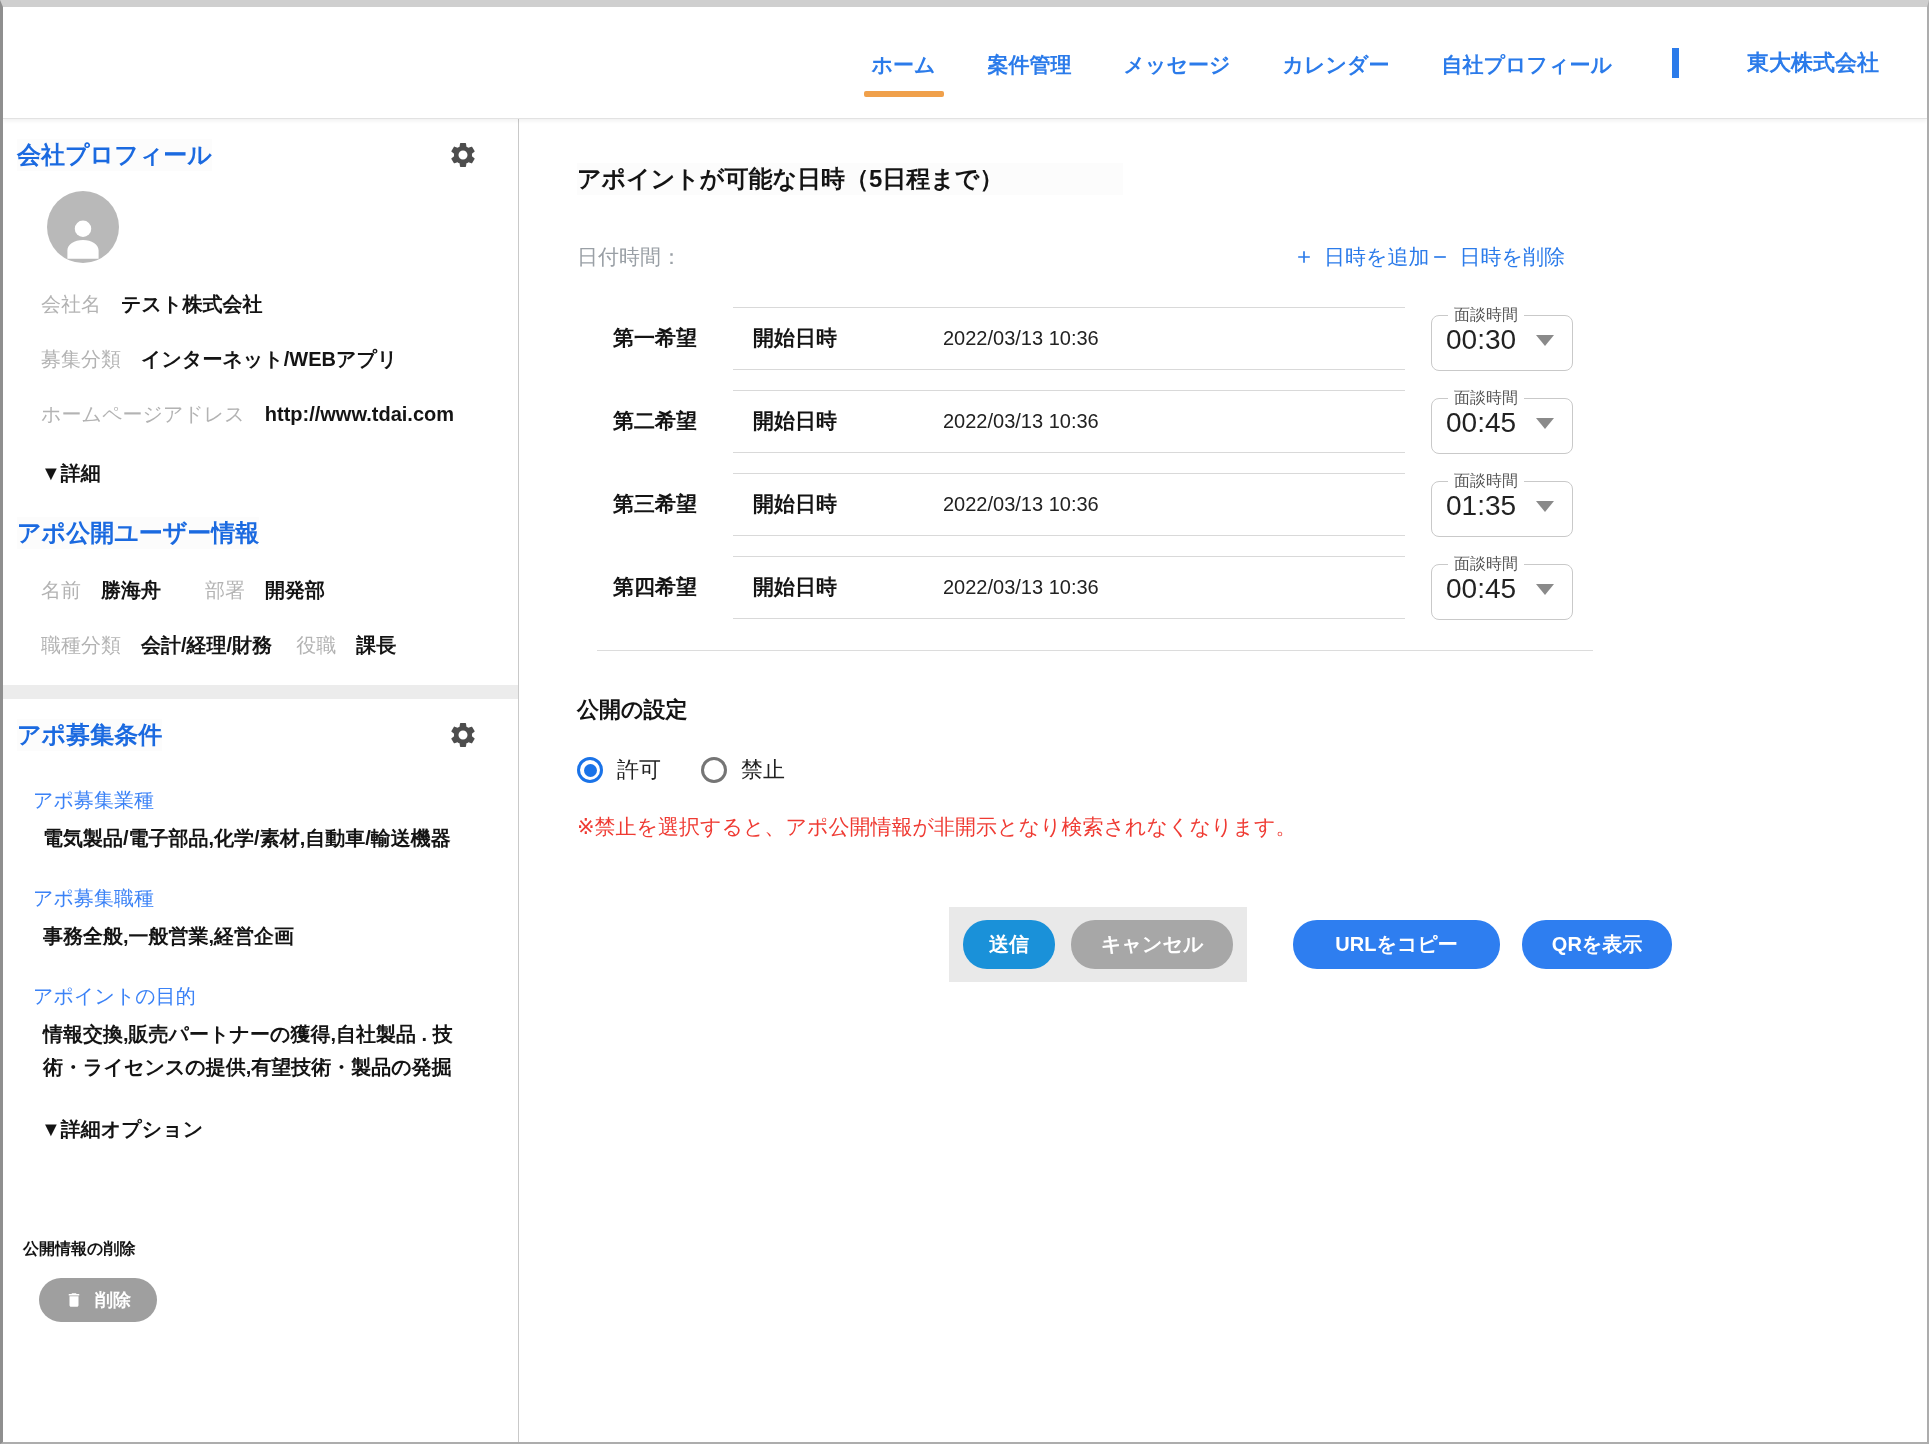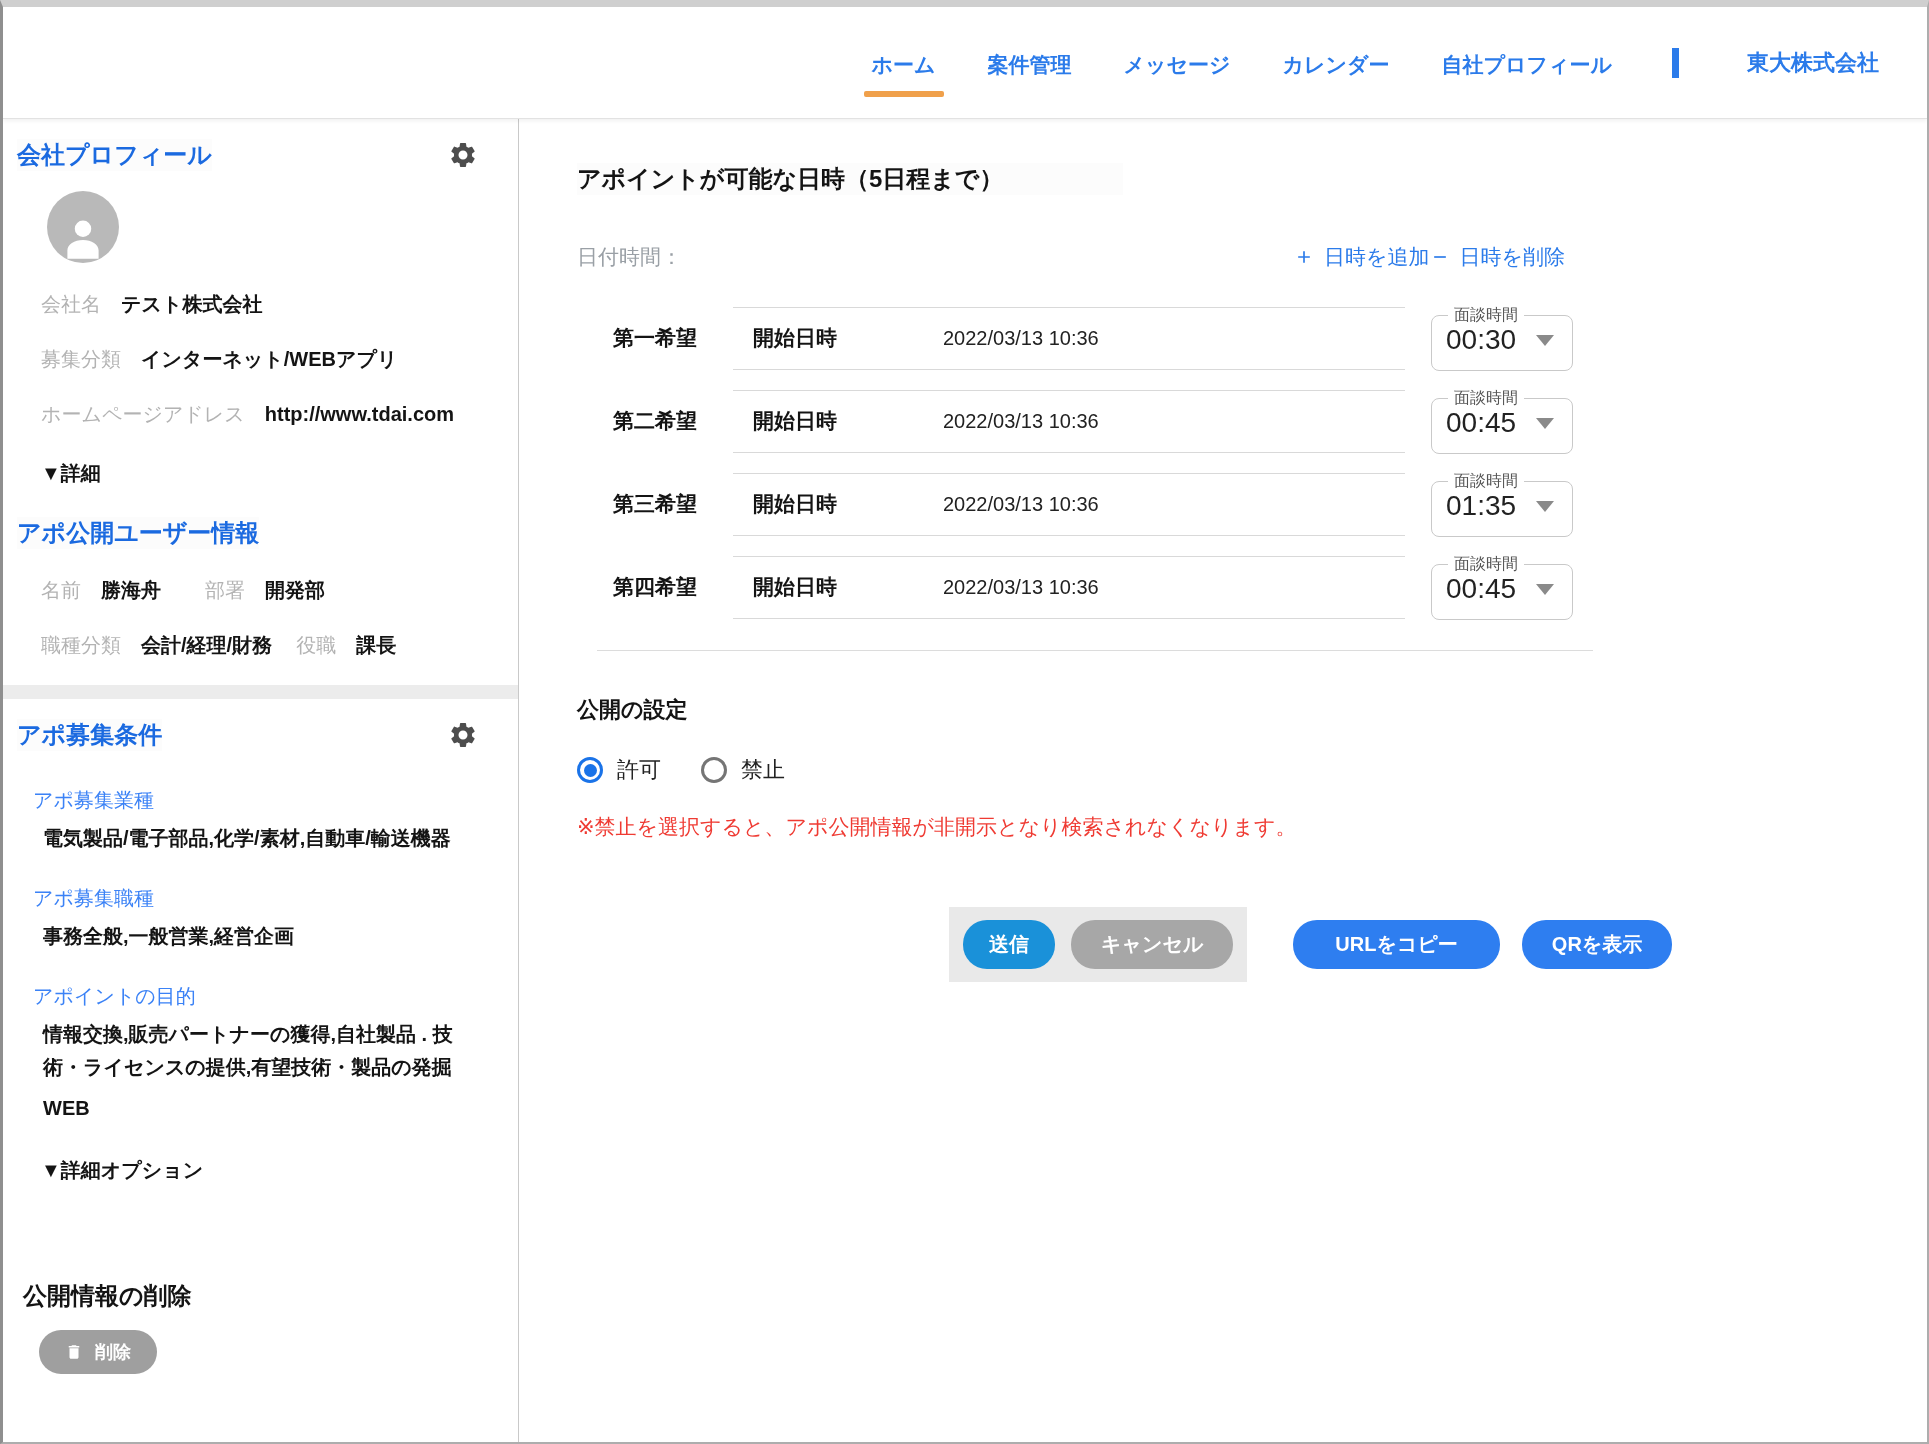--- a/index.html
+++ b/index.html
@@ -65,21 +65,21 @@
   .sub-title{ color:#1b6ae0; font-size:24px; font-weight:bold; margin:30px 0 0 14px; background:#fcfcfc; display:inline-block; }
 
   .sidebar-gap{ height:14px; background:#ececec; margin-top:26px; }
 
   .block-label{ color:#3b82f6; font-size:20px; margin:30px 0 0 30px; }
   .block-value{
     color:#141414; font-size:20px; font-weight:bold;
     margin:8px 24px 0 40px; line-height:1.65; max-width:420px;
   }
 
-  .delete-title{ color:#141414; font-size:24px; font-weight:bold; margin:96px 0 0 20px; }
+  .delete-title{ color:#141414; font-size:16px; font-weight:bold; margin:96px 0 0 20px; }
   .btn-delete{
     display:inline-flex; align-items:center; gap:12px;
     background:#9f9f9f; color:#fff; border:none; cursor:pointer;
     border-radius:24px; padding:10px 26px; font-size:18px; font-weight:bold;
     margin:18px 0 0 36px; font-family:inherit;
   }
   .btn-delete svg{ width:18px; height:18px; fill:#fff; }
 
   
   .main{ flex:1; padding:44px 0 0 58px; overflow:hidden; }
@@ -216,21 +216,20 @@
 
       <div class="block-label">アポ募集業種</div>
       <div class="block-value">電気製品/電子部品,化学/素材,自動車/輸送機器</div>
 
       <div class="block-label">アポ募集職種</div>
       <div class="block-value">事務全般,一般営業,経営企画</div>
 
       <div class="block-label">アポイントの目的</div>
       <div class="block-value">情報交換,販売パートナーの獲得,自社製品 . 技術・ライセンスの提供,有望技術・製品の発掘</div>
 
-      <div class="block-value">WEB</div>
 
       <div class="toggle">▼詳細オプション</div>
 
       <div class="delete-title">公開情報の削除</div>
       <button class="btn-delete">
         <svg viewBox="0 0 24 24">
             <path d="M6 19c0 1.1.9 2 2 2h8c1.1 0 2-.9 2-2V7H6v12zM19 4h-3.5l-1-1h-5l-1 1H5v2h14V4z"></path>
           </svg>
         <span>削除</span>
       </button>

